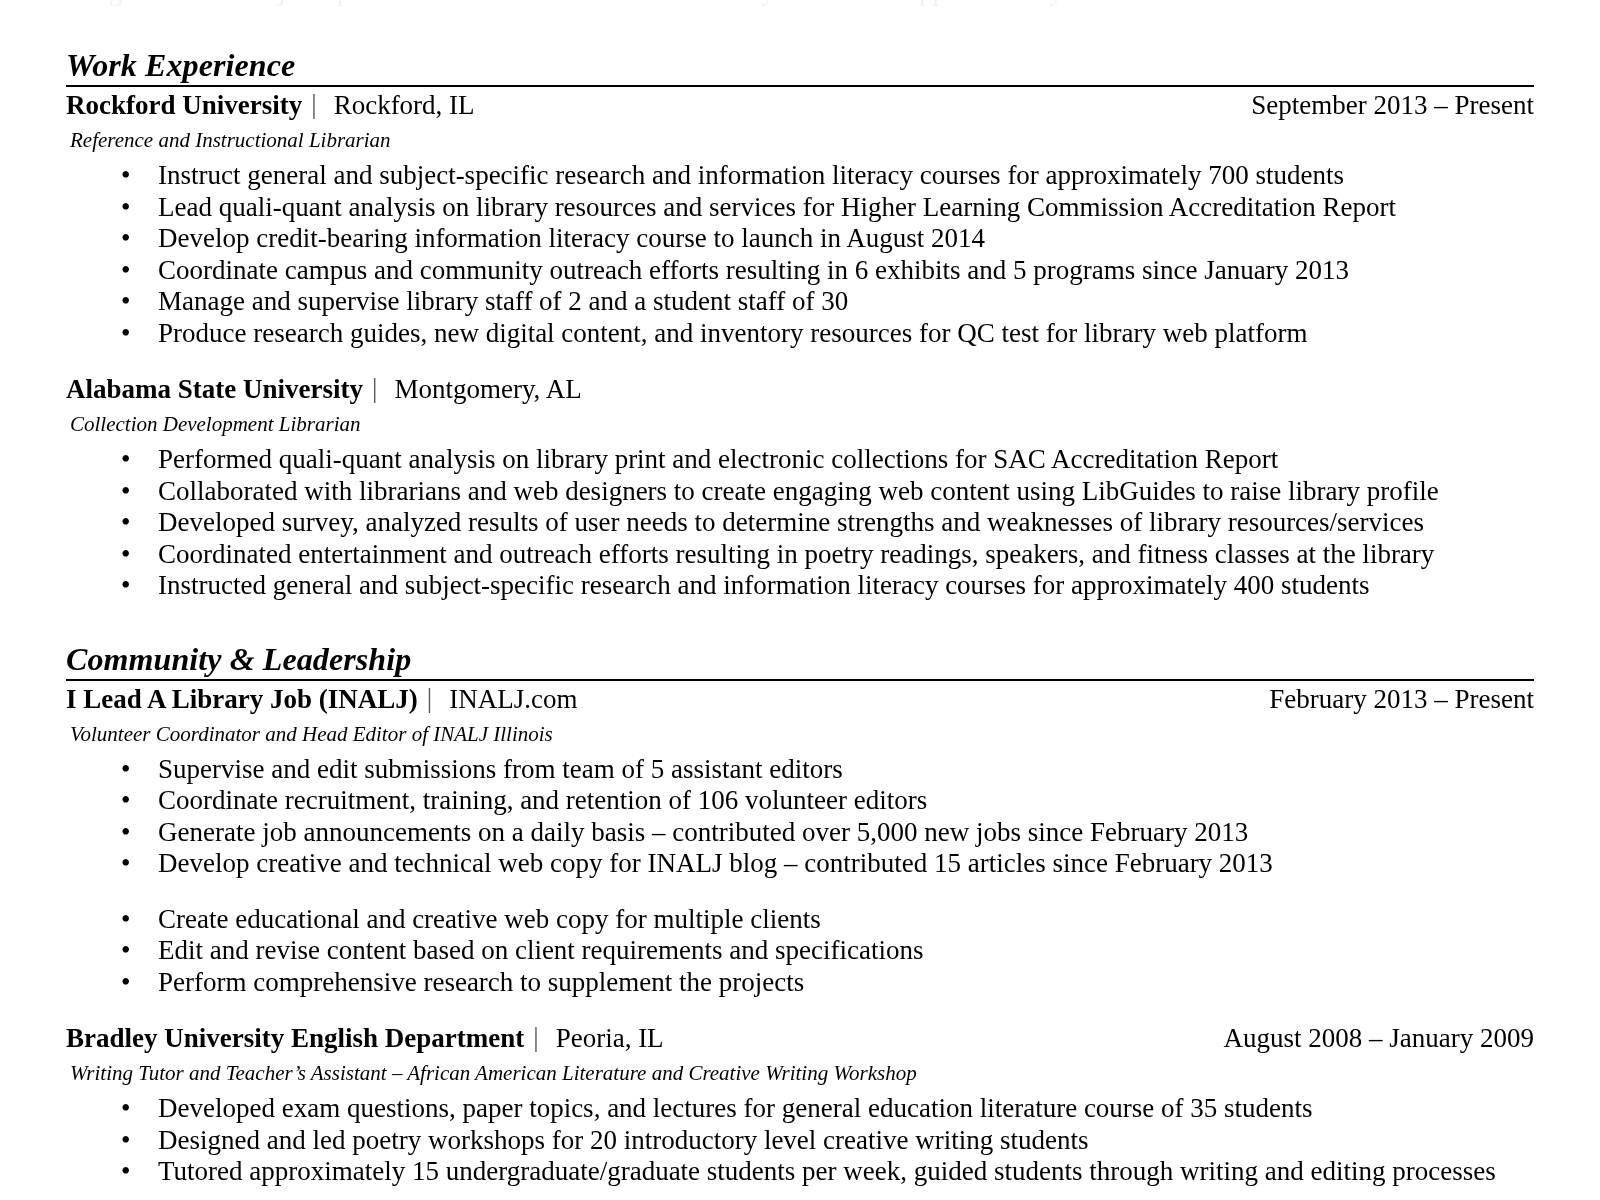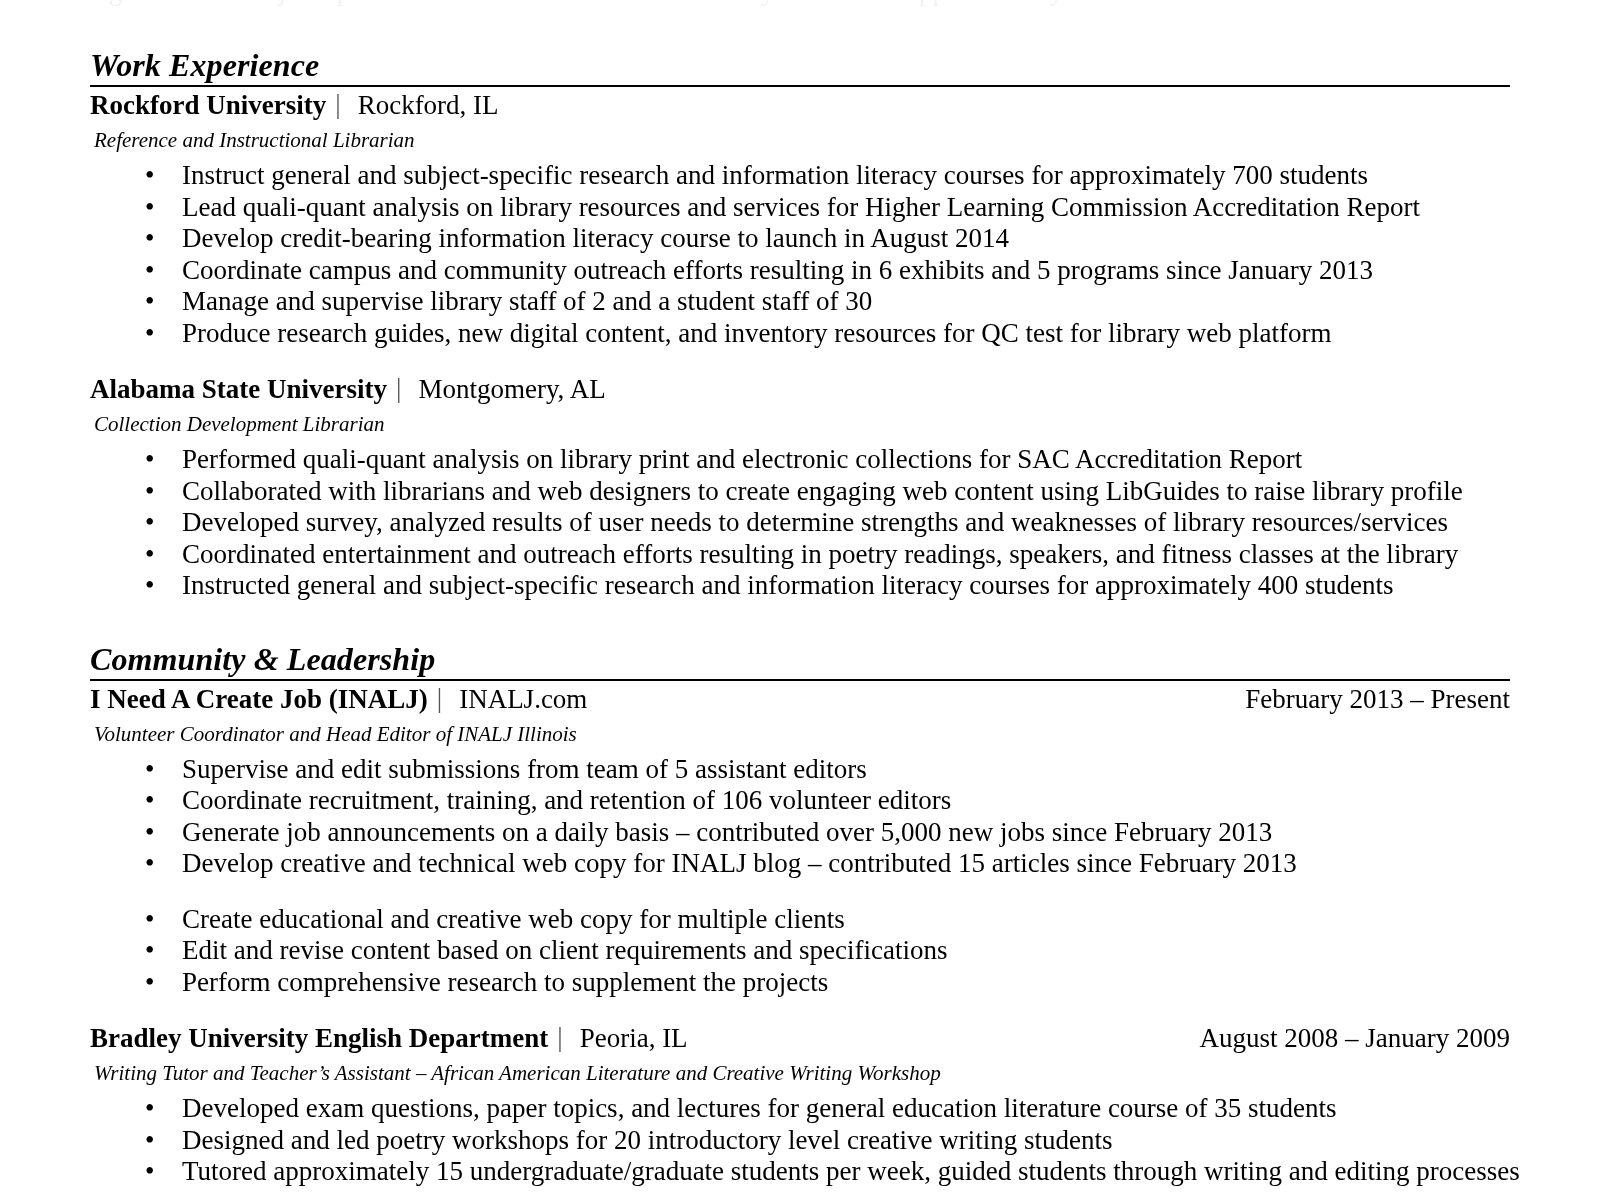--- a/index.html
+++ b/index.html
@@ -15,21 +15,21 @@
     font-family: "Liberation Serif", "DejaVu Serif", serif;
     color: #000000;
     -webkit-font-smoothing: antialiased;
   }
 
   .page {
     position: relative;
     width: 1600px;
     height: 1200px;
     box-sizing: border-box;
-    padding: 0 90px;
+    padding: 0 66px;
   }
 
   
   .clipped-top {
     position: absolute;
     top: -24px;
     left: 90px;
     right: 90px;
     height: 30px;
     overflow: hidden;
@@ -126,20 +126,21 @@
     <div class="section-title">Work Experience</div>
     <div class="section-rule"></div>
 
     <div class="entry">
       <div class="entry-head">
         <div class="entry-head-left">
           <span class="org">Rockford University</span>
           <span class="sep">|</span>
           <span class="loc">Rockford, IL</span>
         </div>
+        <div class="dates">September 2013 – Present</div>
       </div>
       <div class="role">Reference and Instructional Librarian</div>
       <ul class="bullets">
         <li><span class="dot">•</span><span>Instruct general and subject-specific research and information literacy courses for approximately 700 students</span></li>
         <li><span class="dot">•</span><span>Lead quali-quant analysis on library resources and services for Higher Learning Commission Accreditation Report</span></li>
         <li><span class="dot">•</span><span>Develop credit-bearing information literacy course to launch in August 2014</span></li>
         <li><span class="dot">•</span><span>Coordinate campus and community outreach efforts resulting in 6 exhibits and 5 programs since January 2013</span></li>
         <li><span class="dot">•</span><span>Manage and supervise library staff of 2 and a student staff of 30</span></li>
         <li><span class="dot">•</span><span>Produce research guides, new digital content, and inventory resources for QC test for library web platform</span></li>
       </ul>
@@ -168,21 +169,21 @@
 
   <div class="gap-lg"></div>
 
   <div class="section">
     <div class="section-title">Community &amp; Leadership</div>
     <div class="section-rule"></div>
 
     <div class="entry">
       <div class="entry-head">
         <div class="entry-head-left">
-          <span class="org">I Need A Create Job (INALJ)</span>
+          <span class="org">I Lead A Library Job (INALJ)</span>
           <span class="sep">|</span>
           <span class="loc">INALJ.com</span>
         </div>
         <div class="dates">February 2013 – Present</div>
       </div>
       <div class="role">Volunteer Coordinator and Head Editor of INALJ Illinois</div>
       <ul class="bullets">
         <li><span class="dot">•</span><span>Supervise and edit submissions from team of 5 assistant editors</span></li>
         <li><span class="dot">•</span><span>Coordinate recruitment, training, and retention of 106 volunteer editors</span></li>
         <li><span class="dot">•</span><span>Generate job announcements on a daily basis – contributed over 5,000 new jobs since February 2013</span></li>

